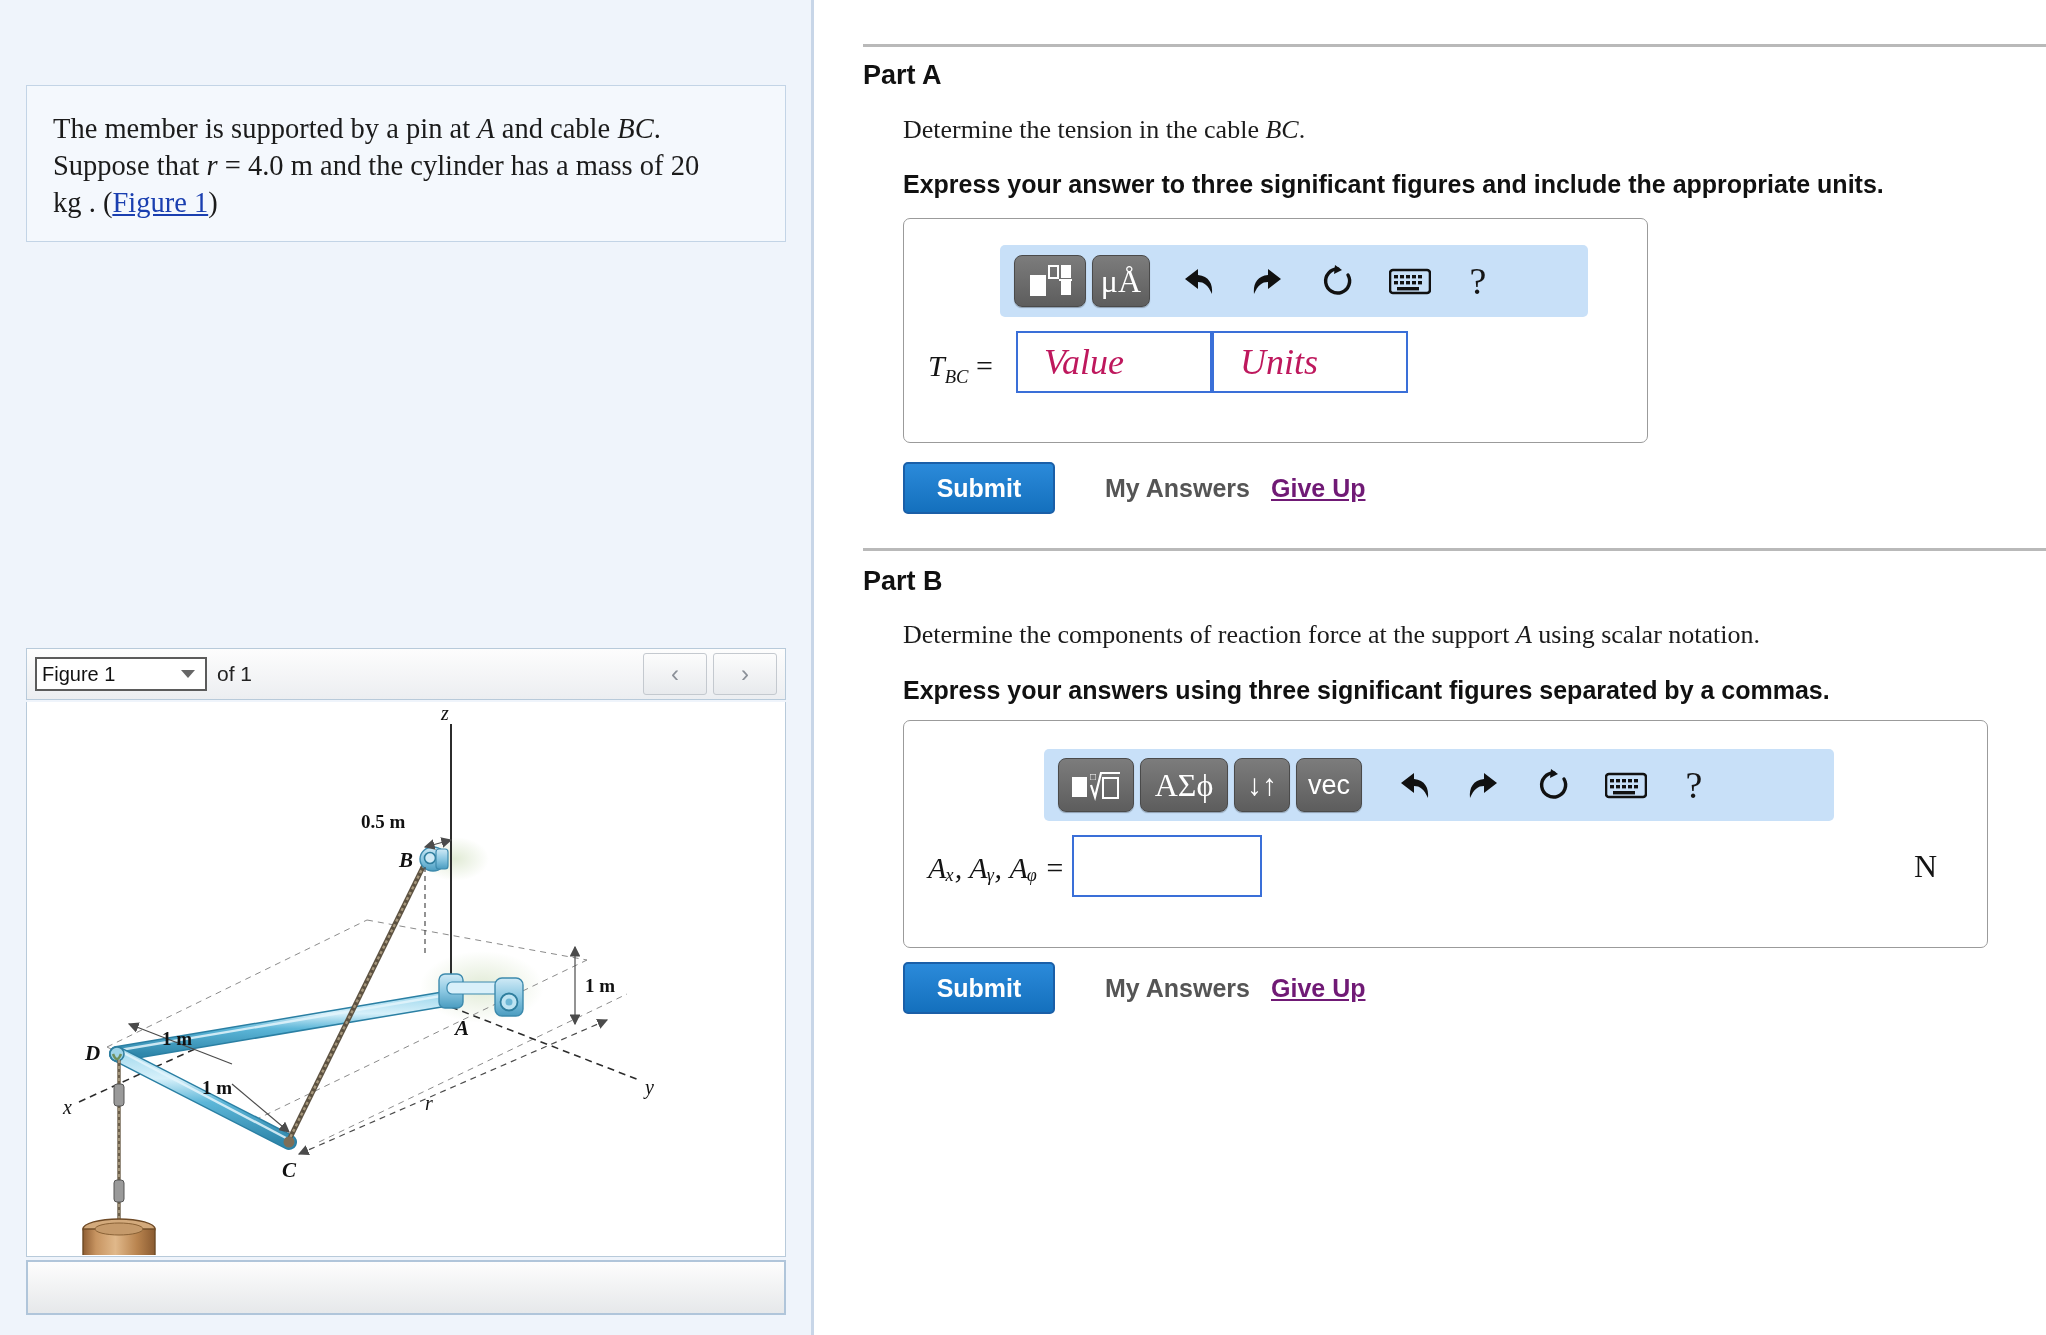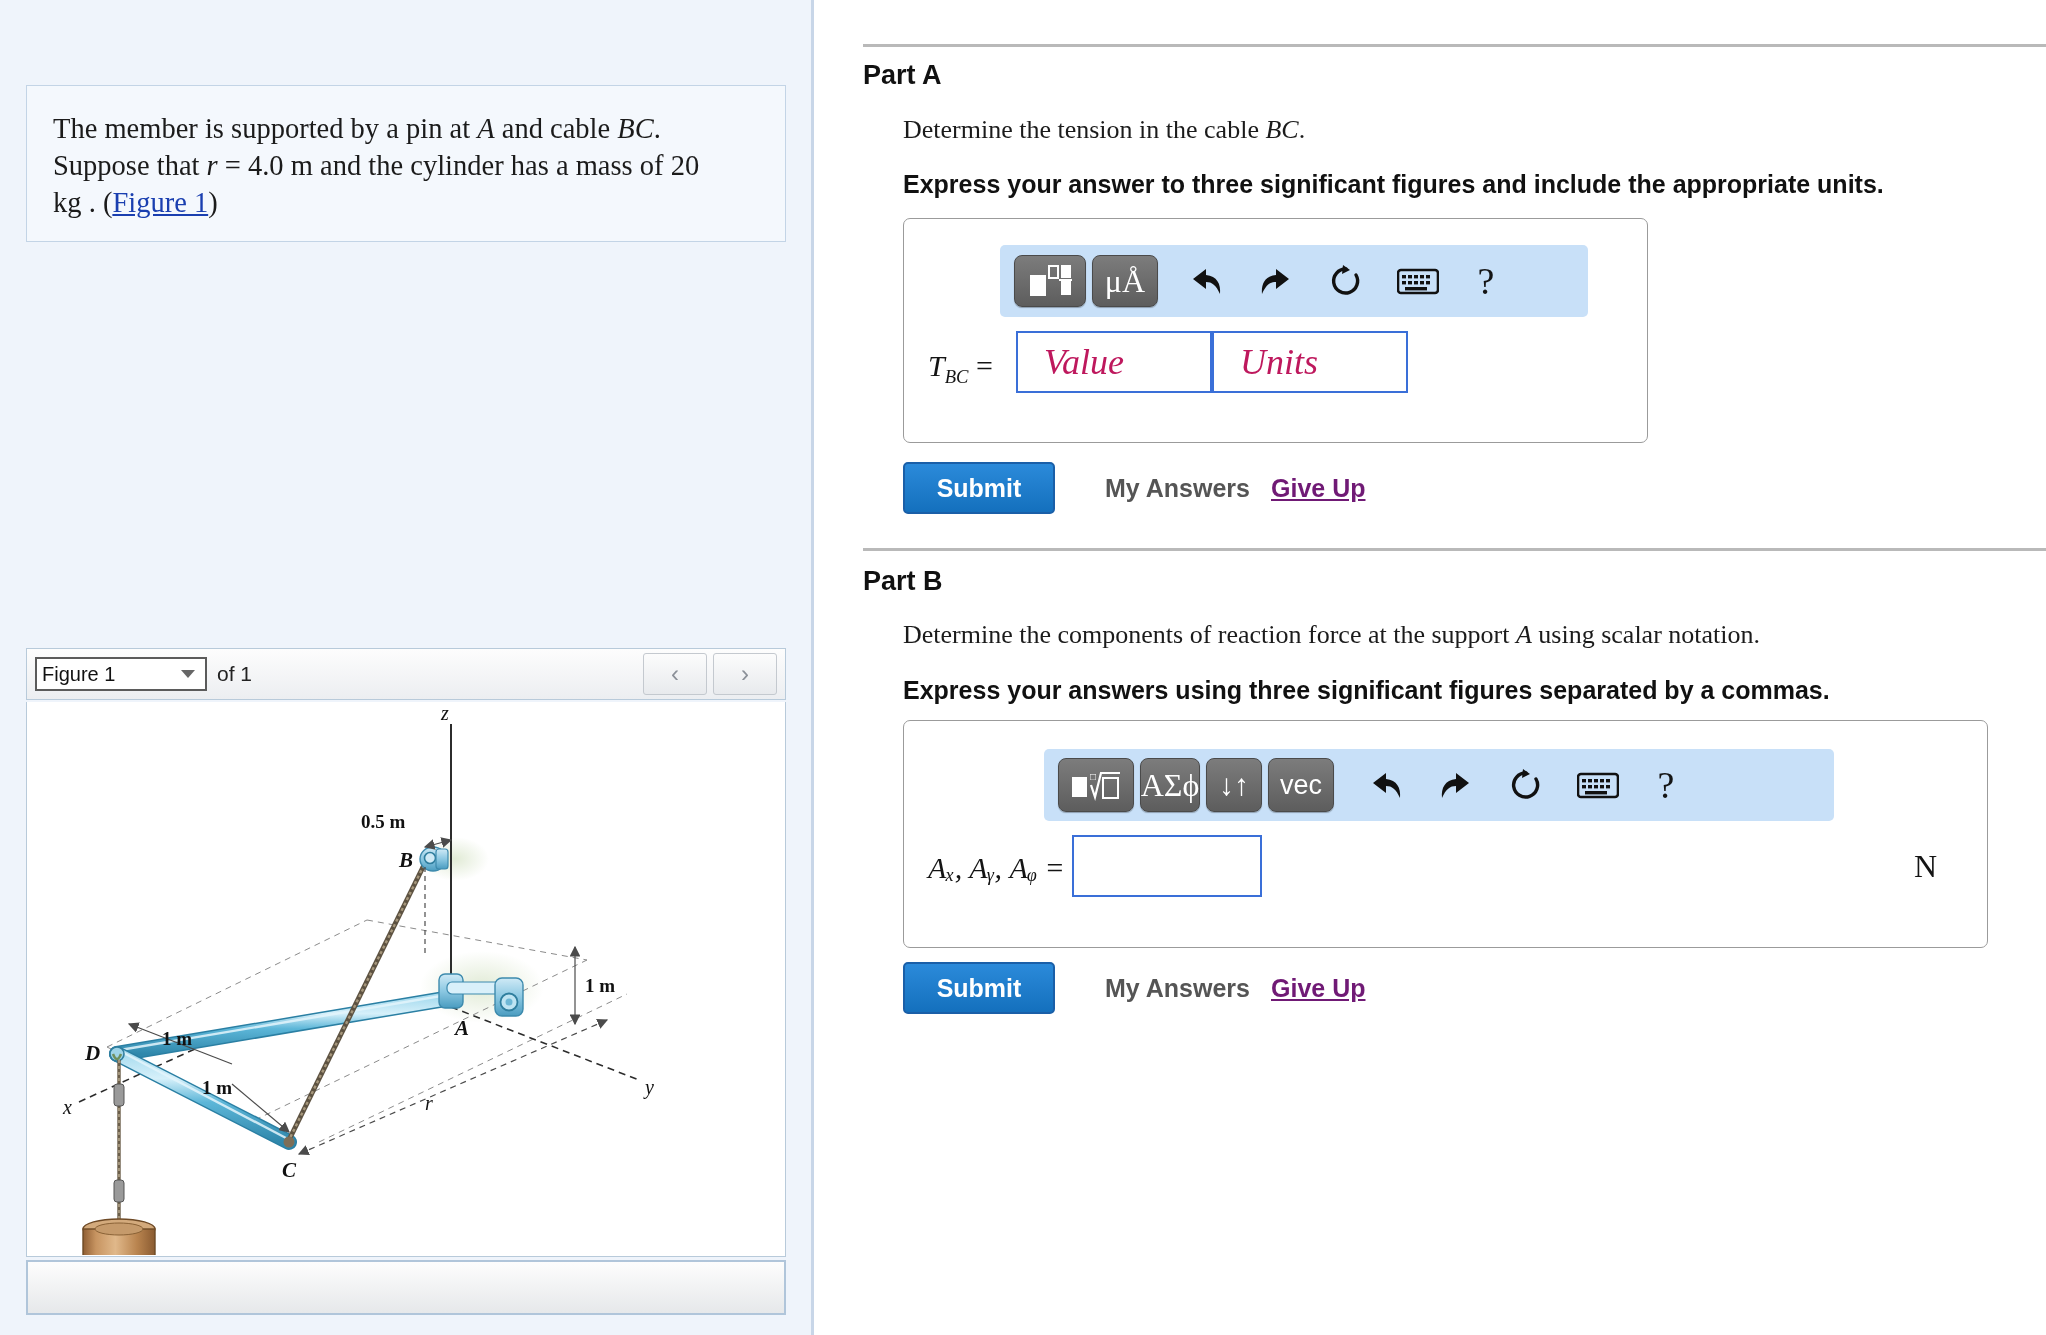--- a/index.html
+++ b/index.html
@@ -469,21 +469,21 @@
       <div class="toolbar" style="left:96px; top:26px; width:588px; height:72px;">
         <div class="tb-btn" style="width:72px; height:52px;">
           <svg width="44" height="34" viewBox="0 0 44 34">
             <rect x="2" y="11" width="16" height="21" fill="#fff"></rect>
             <rect x="21" y="2" width="9" height="12" fill="none" stroke="#fff" stroke-width="2"></rect>
             <rect x="33" y="1" width="10" height="13" fill="#fff"></rect>
             <rect x="33" y="17" width="10" height="14" fill="#fff"></rect>
             <rect x="31" y="15" width="14" height="2" fill="#fff"></rect>
           </svg>
         </div>
-        <div class="tb-btn" style="width:66px; height:52px;">
+        <div class="tb-btn" style="width:58px; height:52px;">
           <span class="tb-text" style="font-size:32px;">μÅ</span>
         </div>
         <div class="tb-icon" style="width:56px; height:52px; margin-left:14px;">
           <svg width="34" height="30" viewBox="0 0 34 30">
             <path d="M4,13 L17,3 L17,9 C28,10 32,18 31,28 C27,19 23,16 17,16 L17,23 Z" fill="#111"></path>
           </svg>
         </div>
         <div class="tb-icon" style="width:56px; height:52px; margin-left:14px;">
           <svg width="34" height="30" viewBox="0 0 34 30">
             <path d="M30,13 L17,3 L17,9 C6,10 2,18 3,28 C7,19 11,16 17,16 L17,23 Z" fill="#111"></path>
@@ -548,21 +548,21 @@
 
       <div class="toolbar" style="left:140px; top:28px; width:790px; height:72px;">
         <div class="tb-btn" style="width:76px; height:54px;">
           <svg width="52" height="36" viewBox="0 0 52 36">
             <rect x="2" y="10" width="15" height="20" fill="#fff"></rect>
             <text x="20" y="13" font-family="Liberation Sans, sans-serif" font-size="10" fill="#fff">□</text>
             <path d="M21,18 L25,30 L31,6 L50,6" fill="none" stroke="#fff" stroke-width="2.2"></path>
             <rect x="33" y="11" width="15" height="20" fill="none" stroke="#fff" stroke-width="2"></rect>
           </svg>
         </div>
-        <div class="tb-btn" style="width:60px; height:54px;">
+        <div class="tb-btn" style="width:88px; height:54px;">
           <span class="tb-text" style="font-size:32px;">ΑΣϕ</span>
         </div>
         <div class="tb-btn" style="width:56px; height:54px;">
           <span class="tb-text" style="font-size:30px;">↓↑</span>
         </div>
         <div class="tb-btn" style="width:66px; height:54px;">
           <span class="tb-text" style="font-family:'Liberation Sans',sans-serif; font-size:27px;">vec</span>
         </div>
         <div class="tb-icon" style="width:56px; height:54px; margin-left:18px;">
           <svg width="34" height="30" viewBox="0 0 34 30">

